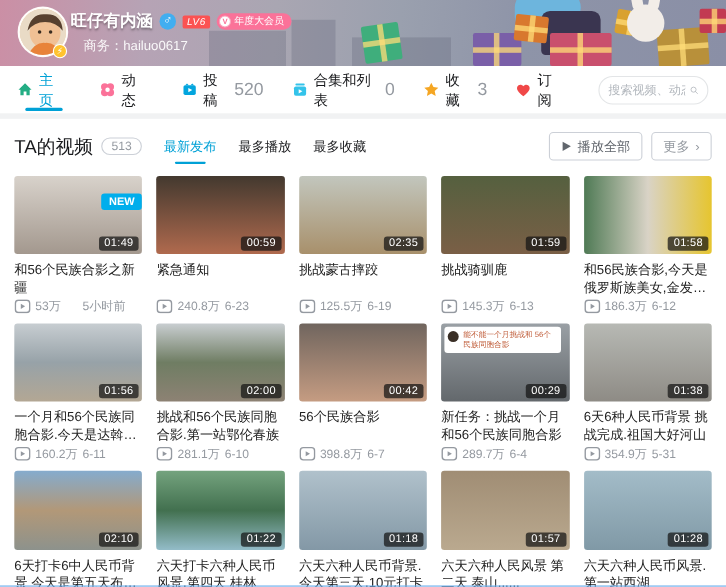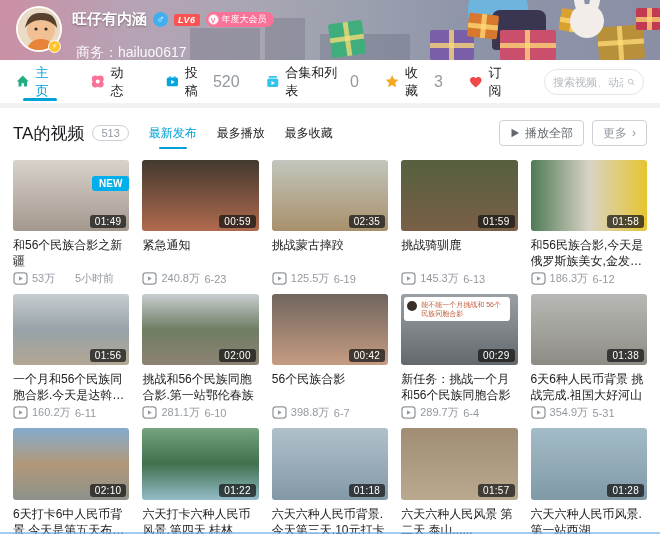--- a/index.html
+++ b/index.html
@@ -27,31 +27,31 @@
   .legs { position:absolute; left:492px; top:10px; width:54px; height:40px; background:#3a3550; border-radius:8px 8px 4px 4px; }
   .bunny { position:absolute; left:570px; top:4px; width:34px; height:34px; background:#f2ede8; border-radius:50%; }
   .bunny::before,.bunny::after { content:""; position:absolute; top:-14px; width:10px; height:20px; background:#f2ede8; border-radius:6px; }
   .bunny::before { left:4px; transform:rotate(-10deg); } .bunny::after { right:4px; transform:rotate(10deg); }
 
   .avatar { position:absolute; left:16px; top:6px; width:46px; height:46px; border-radius:50%;
     border:2px solid rgba(255,255,255,.95); background:#f3cfa5; overflow:hidden; }
   .avatar svg { display:block; }
   .avatar-badge { position:absolute; left:48px; top:40px; width:13px; height:13px; border-radius:50%;
     background:#ffc32f; border:1px solid #fff; color:#fff; font-size:8px; line-height:11px; text-align:center; }
-  .idrow { position:absolute; left:72px; top:10px; display:flex; align-items:center; gap:6px; }
+  .idrow { position:absolute; left:64px; top:10px; display:flex; align-items:center; gap:6px; }
   .uname { color:#fff; font-size:15px; font-weight:bold; text-shadow:0 1px 2px rgba(0,0,0,.35); }
   .gender { width:15px; height:15px; border-radius:50%; background:#41aef0; color:#fff; font-size:11px;
     line-height:15px; text-align:center; }
-  .lv { background:#fb5252; color:#fff; font-size:9px; font-weight:bold; font-style:italic;
+  .lv { background:#fb5252; color:#fff; font-size:9px; font-weight:normal; font-style:italic;
     padding:1px 4px; border-radius:2px; letter-spacing:.5px; }
   .vip { display:flex; align-items:center; gap:3px; background:#fb7299; color:#fff; font-size:9px;
     padding:1px 7px 1px 2px; border-radius:8px; }
   .vip-dot { width:11px; height:11px; border-radius:50%; background:#fff; border:1px solid #f8a5bd;
     color:#fb7299; font-size:7px; line-height:11px; text-align:center; font-weight:bold; }
-  .biz { position:absolute; left:76px; top:33px; color:rgba(255,255,255,.92); font-size:14px;margin-top:11px; }
+  .biz { position:absolute; left:76px; top:33px; color:rgba(255,255,255,.92); font-size:12px; }
 
   
   .tabbar { display:flex; align-items:center; height:43px; padding:0 16px; background:#fff; gap:26px; }
   .tab { position:relative; display:flex; align-items:center; gap:6px; height:38px; cursor:pointer; }
   .tab .lbl { font-size:13px; color:#18191c; }
   .tab .cnt { font-size:16px; color:#9499a0; }
   .tab.active .lbl { color:#00a1d6; }
   .tab.active::after { content:""; position:absolute; left:50%; transform:translateX(-50%);
     bottom:0; width:34px; height:3px; border-radius:2px; background:#00a1d6; }
   .search { margin-left:auto; display:flex; align-items:center; width:100px; height:26px;

